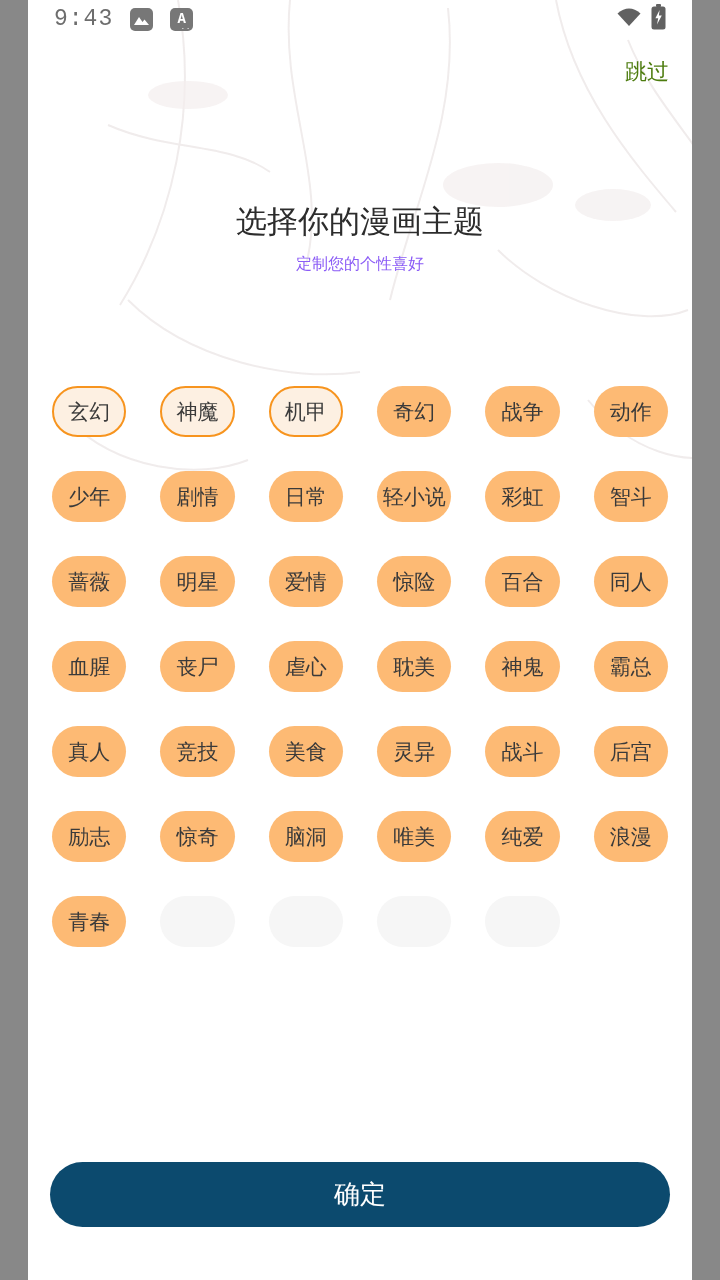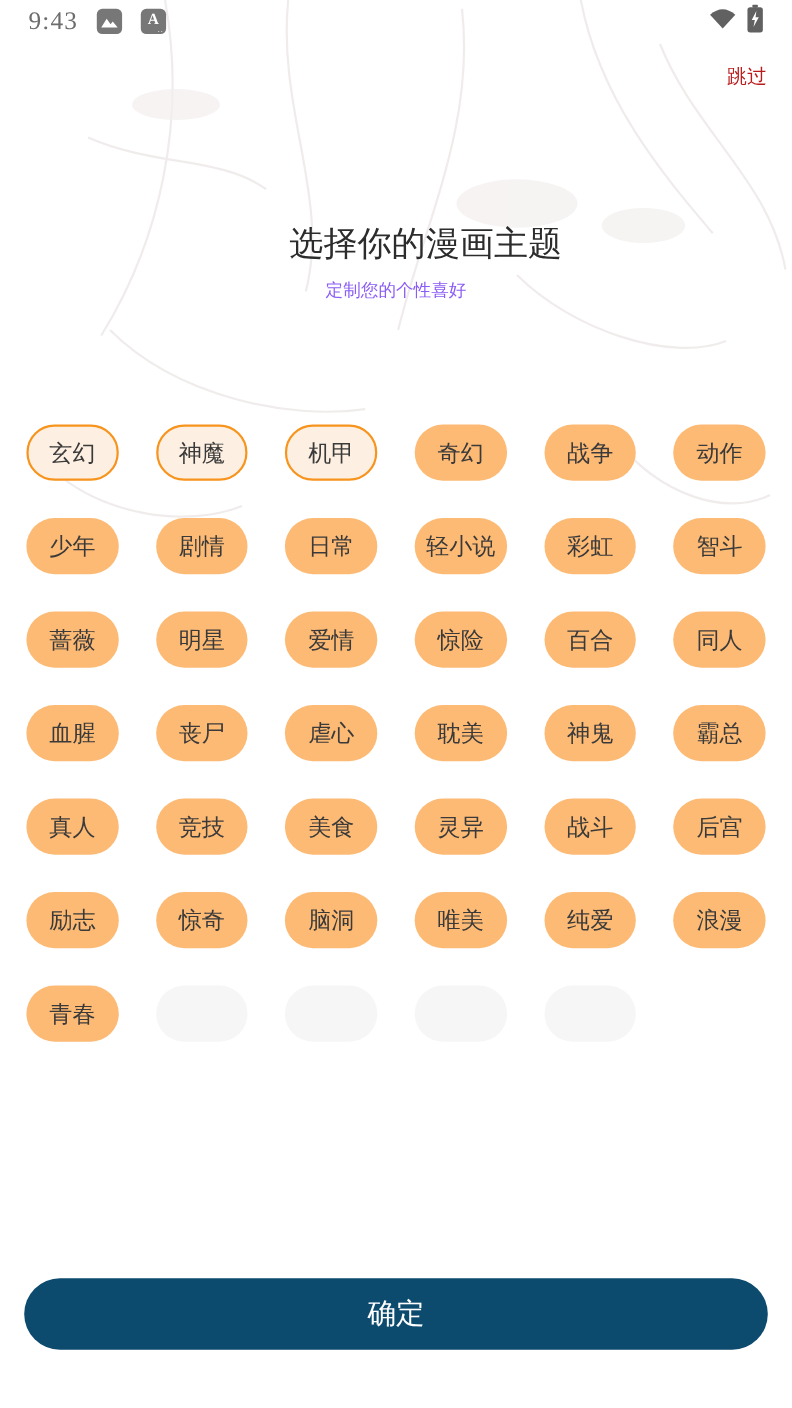--- a/index.html
+++ b/index.html
@@ -1,38 +1,38 @@
 <!DOCTYPE html>
 <html><head>
 <meta charset="utf-8">
 <style>
   html,body{margin:0;padding:0;background:#888;}
   .screen{
-    position:relative;width:720px;height:1280px;background:#ffffff;
-    overflow:hidden;font-family:Liberation Serif, serif;
+    position:relative;width:664px;height:1280px;background:#ffffff;
+    overflow:hidden;font-family:Liberation Mono, monospace;
     margin:0 auto;
   }
   
   .bg-sketch{position:absolute;top:0;left:0;width:720px;height:1280px;pointer-events:none;}
 
   
   .status-bar{position:absolute;top:0;left:0;right:0;height:38px;display:flex;align-items:center;padding:0 14px;box-sizing:border-box;z-index:5;}
   .sb-time{color:#6d6d6d;font-size:23px;margin-left:12px;letter-spacing:1px;}
   .notif-icon{width:23px;height:23px;background:#777777;border-radius:5px;margin-left:17px;display:flex;align-items:center;justify-content:center;position:relative;}
   .notif-icon svg{display:block;}
   .notif-a{color:#ffffff;font-size:14px;font-weight:bold;line-height:1;}
   .notif-dots{position:absolute;right:2px;bottom:2px;color:#fff;font-size:7px;line-height:3px;letter-spacing:1px;}
   .sb-spacer{flex:1;}
   .sb-right{display:flex;align-items:center;gap:9px;margin-right:12px;}
 
   
-  .skip-btn{position:absolute;top:57px;right:23px;font-size:18px;color:#b91c1c;z-index:5;cursor:pointer;text-align:center;}
+  .skip-btn{position:absolute;top:57px;right:23px;font-size:22px;color:#4d7c0f;z-index:5;cursor:pointer;text-align:center;}
 
   
-  .page-title{position:absolute;top:201px;left:0;width:100%;text-align:center;font-size:31px;color:#2c2c2c;z-index:2;padding-left:27px;}
+  .page-title{position:absolute;top:201px;left:0;width:100%;text-align:center;font-size:31px;color:#2c2c2c;z-index:2;}
   .page-subtitle{position:absolute;top:254px;left:0;width:100%;text-align:center;font-size:16px;color:#8b5cf6;z-index:2;}
 
   
   .theme-grid{
     position:absolute;top:386px;left:24px;right:24px;z-index:2;
     display:grid;grid-template-columns:repeat(6,1fr);column-gap:21px;row-gap:22px;gap:34px;
   }
   .chip{
     height:51px;border-radius:26px;background:#fdba74;
     display:flex;align-items:center;justify-content:center;

